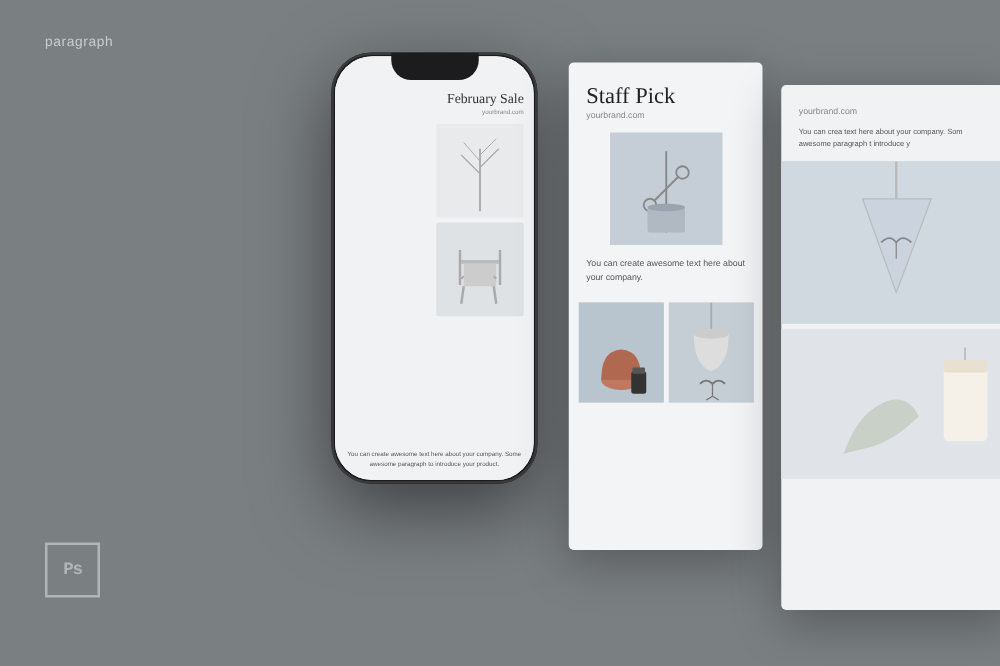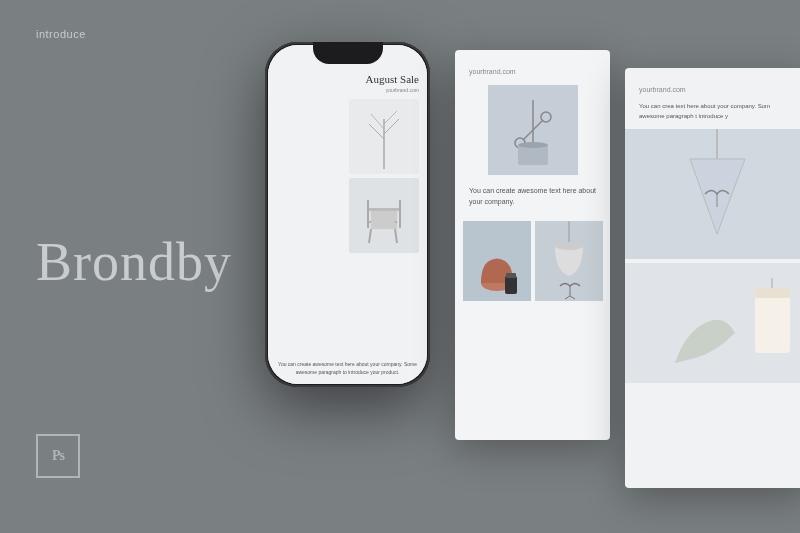--- a/index.html
+++ b/index.html
@@ -57,21 +57,21 @@
       bottom: 55px;
       left: 36px;
       width: 44px;
       height: 44px;
       border: 2px solid #b0b5b8;
       display: flex;
       align-items: center;
       justify-content: center;
       color: #b0b5b8;
       font-size: 14px;
-      font-family: Liberation Serif, serif;
+      font-family: Liberation Mono, monospace;
       font-weight: bold;
       letter-spacing: -1px;
     }
 
     
     .phone-container {
       position: absolute;
       left: 265px;
       top: 42px;
       width: 165px;
@@ -287,34 +287,33 @@
     .sc2-img-bottom {
       width: 100%;
       height: 120px;
       background: #e2e5e8;
       margin-top: 4px;
     }
   </style>
 </head>
 <body>
 
-<div class="brand-label">introduce</div>
+<div class="brand-label">paragraph</div>
 
 <div class="left-section">
-  <div class="main-title">Brondby</div>
 </div>
 
 <div class="ps-badge">Ps</div>
 
 <div class="phone-container">
   <div class="phone-outer">
     <div class="phone-notch"></div>
     <div class="phone-screen">
       <div class="phone-screen-inner">
-        <div class="phone-story-title">August Sale</div>
+        <div class="phone-story-title">February Sale</div>
         <div class="phone-brand-url">yourbrand.com</div>
 
         <div class="phone-img-top">
           <svg width="100%" height="100%" viewBox="0 0 70 75">
 
             <line x1="35" y1="70" x2="35" y2="20" stroke="#aaa" stroke-width="1.5"></line>
             <line x1="35" y1="40" x2="20" y2="25" stroke="#aaa" stroke-width="1"></line>
             <line x1="35" y1="35" x2="50" y2="20" stroke="#aaa" stroke-width="1"></line>
             <line x1="35" y1="30" x2="22" y2="15" stroke="#aaa" stroke-width="0.8"></line>
             <line x1="35" y1="25" x2="48" y2="12" stroke="#aaa" stroke-width="0.8"></line>
@@ -336,20 +335,21 @@
         </div>
 
         <div class="phone-text-block">You can create awesome text here about your company. Some awesome paragraph to introduce your product.</div>
       </div>
     </div>
   </div>
 </div>
 
 <div class="story-card-1">
   <div class="sc1-header">
+    <div class="sc1-title">Staff Pick</div>
     <div class="sc1-url">yourbrand.com</div>
   </div>
 
   <div class="sc1-img-top" style="width:90px;height:90px;background:#c5cdd6;margin:4px auto 0;display:block;">
     <svg width="90" height="90" viewBox="0 0 90 90">
 
       <line x1="45" y1="80" x2="45" y2="15" stroke="#888" stroke-width="1.5"></line>
       <line x1="35" y1="55" x2="55" y2="35" stroke="#888" stroke-width="1.5"></line>
       <circle cx="32" cy="58" r="5" fill="none" stroke="#888" stroke-width="1.5"></circle>
       <circle cx="58" cy="32" r="5" fill="none" stroke="#888" stroke-width="1.5"></circle>

